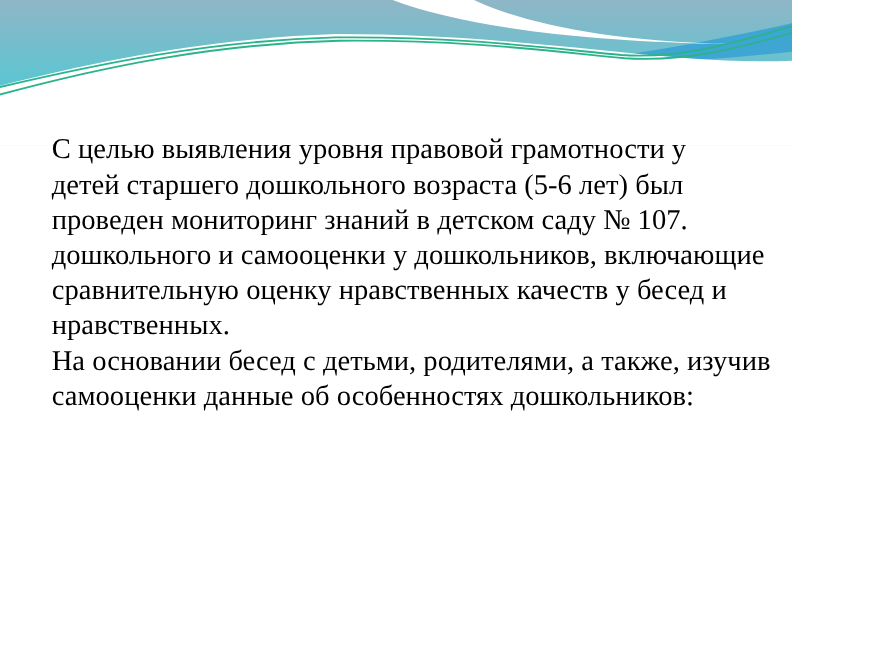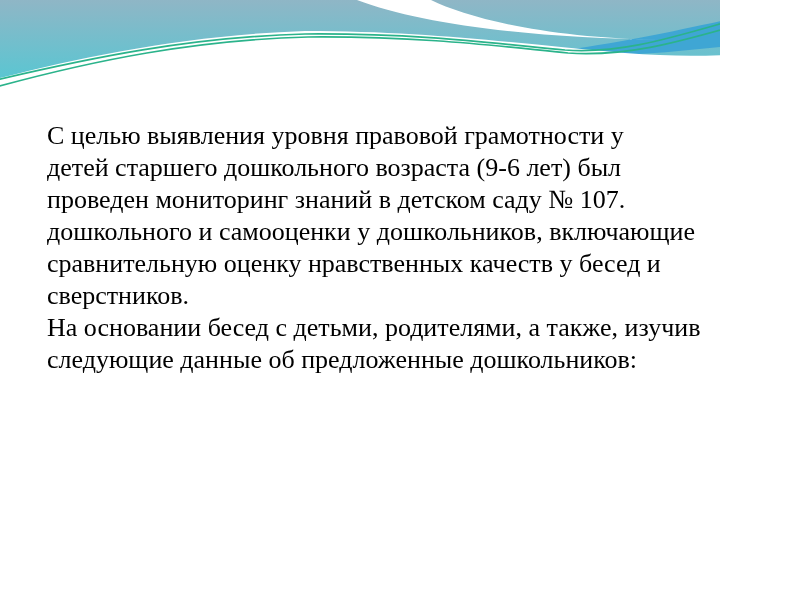--- a/index.html
+++ b/index.html
@@ -63,22 +63,22 @@
 
     <path d="M0,78 C90,55 190,35 305,31 C430,31 520,44 625,53 C700,59 755,54 800,48 L800,132 L0,132 Z" fill="#ffffff"></path>
 
     <path class="accent" d="M-4,80 C90,58 190,37 305,34 C420,33 500,44 565,50 C640,55 700,26 802,2" stroke="#2bb38b"></path>
 
     <path class="accent" d="M-4,87 C95,60 195,40 308,37 C424,36 505,47 568,53 C648,58 710,30 802,8" stroke="#2bb38b"></path>
   </svg>
 
   <div class="body-text">
     <div class="line">С целью выявления уровня правовой грамотности у</div>
-    <div class="line">детей старшего дошкольного возраста (9-6 лет) был</div>
+    <div class="line">детей старшего дошкольного возраста (5-6 лет) был</div>
     <div class="line">проведен мониторинг знаний в детском саду № 107.</div>
     <div class="line">дошкольного и самооценки у дошкольников, включающие</div>
     <div class="line">сравнительную оценку нравственных качеств у бесед и</div>
-    <div class="line">сверстников.</div>
+    <div class="line">нравственных.</div>
     <div class="line">На основании бесед с детьми, родителями, а также, изучив</div>
-    <div class="line">следующие данные об предложенные дошкольников:</div>
+    <div class="line">самооценки данные об особенностях дошкольников:</div>
   </div>
 
 </div>
 
 </body></html>

